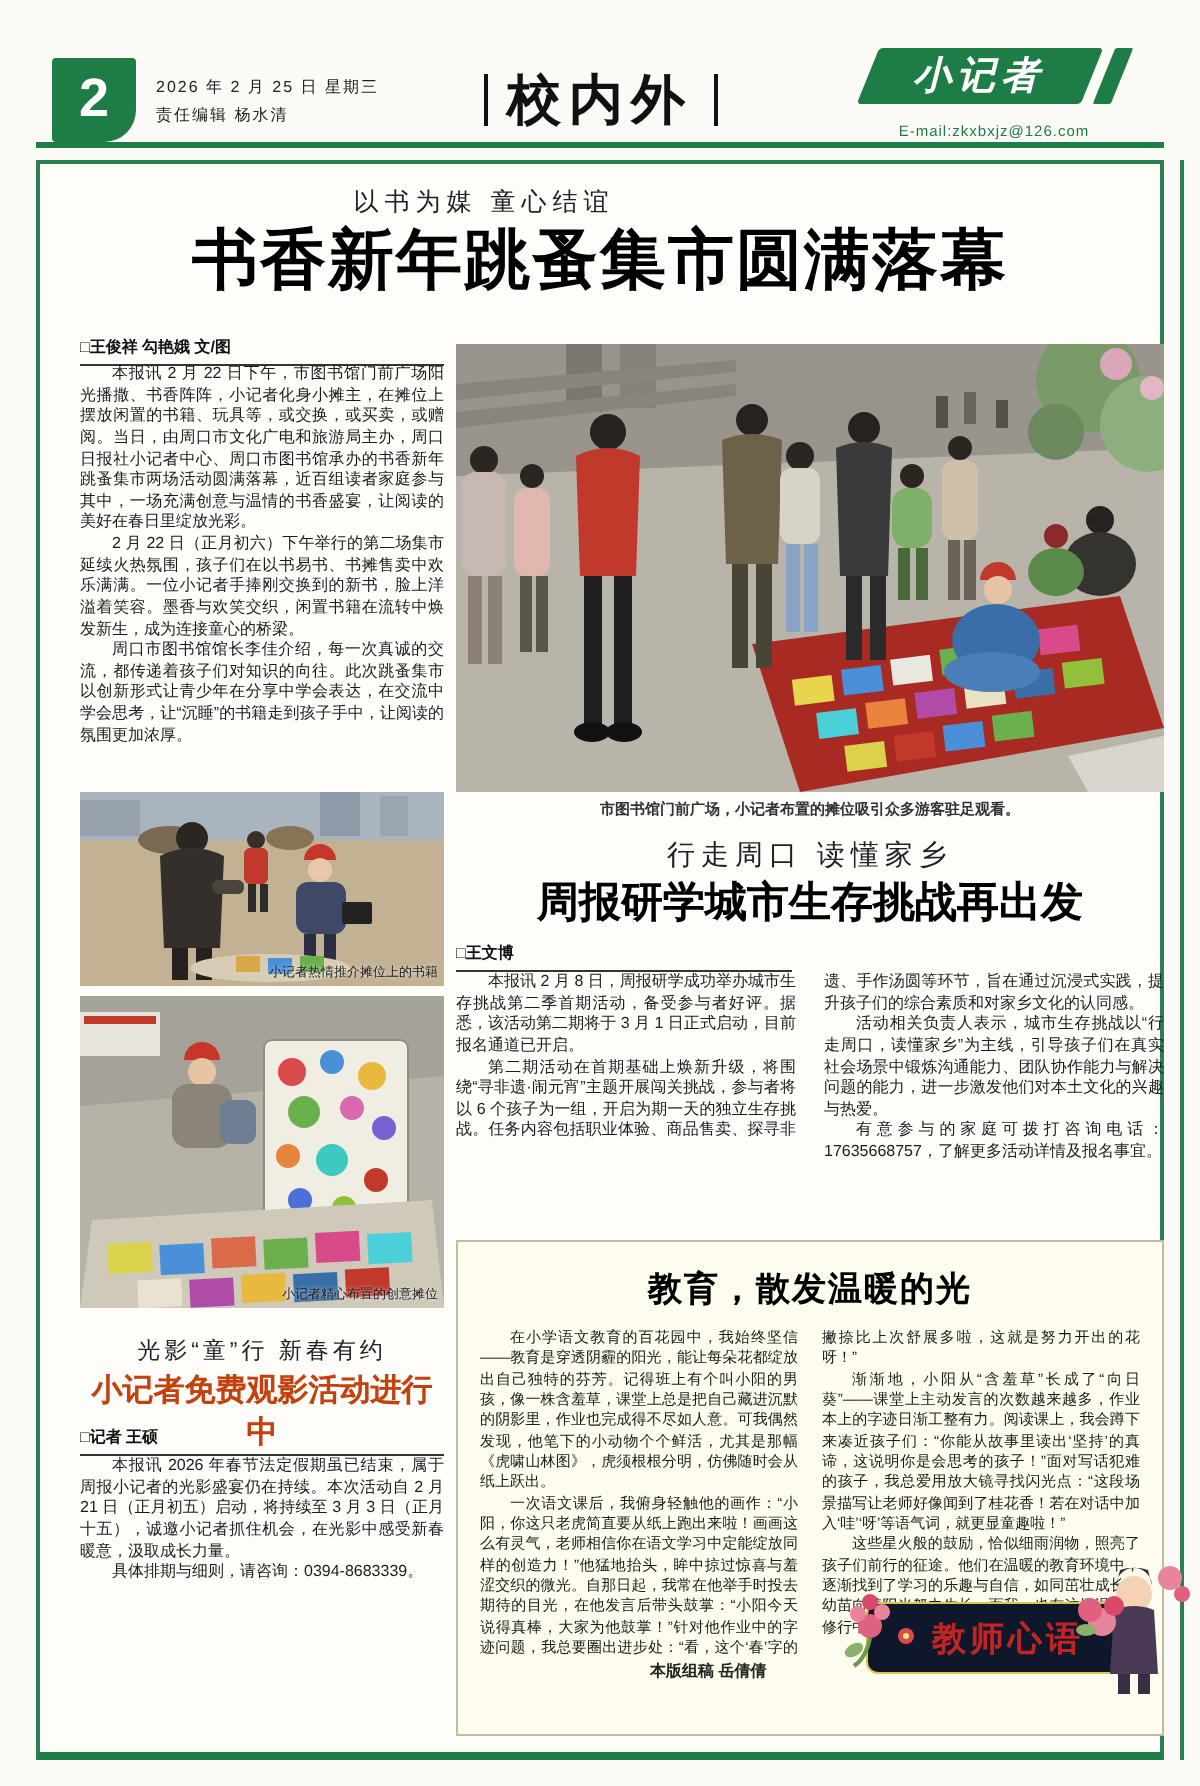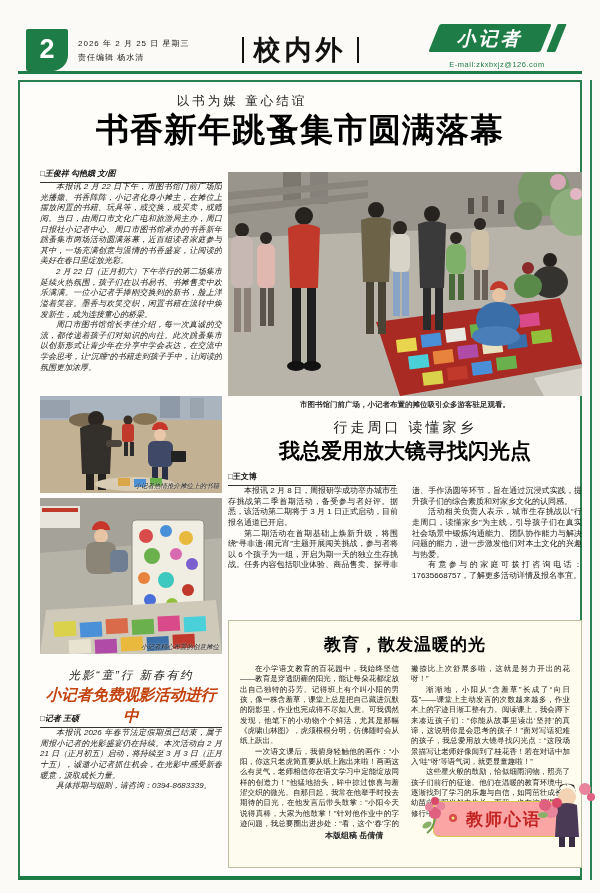--- a/index.html
+++ b/index.html
@@ -39,21 +39,21 @@
     position:absolute;left:18px;top:80px;width:560px;height:794px;
     border:2px solid #2a8050;border-bottom:4px solid #1e7c46;background:#fefdfa;
   }
   .kicker{ text-align:center;color:#222;}
   .kicker1{position:absolute;left:0;top:11px;width:444px;font-size:12.5px;letter-spacing:3px;}
   .headline1{
     position:absolute;left:0;top:26px;width:560px;text-align:center;
     font-size:33px;font-weight:900;letter-spacing:1px;color:#000;
   }
   
-  .leftcol{position:absolute;left:20px;top:86px;width:182px;font-style:italic;}
+  .leftcol{position:absolute;left:20px;top:86px;width:182px;}
   .byline{font-size:8px;font-weight:bold;color:#111;border-bottom:1.5px solid #333;padding-bottom:3px;}
   .bodytext{font-size:8px;line-height:1.33;text-align:justify;color:#1b1b1b;overflow:hidden;}
   .bodytext p{margin:0;text-indent:2em;}
   .body1{position:absolute;left:0;top:14px;width:182px;height:210px;}
   .photo{position:absolute;left:0;width:182px;overflow:hidden;background:#bbb;}
   .photo1{top:228px;height:97px;}
   .photo2{top:330px;height:156px;}
   .photo-cap-overlay{
     position:absolute;right:3px;bottom:2px;font-size:6.5px;color:#1c1c1c;
     text-shadow:0 0 2px rgba(255,255,255,.8);
@@ -76,21 +76,21 @@
     border:1px solid #bdbda0;background:#fdfcee;padding:10px 11px;
   }
   .essay-title{text-align:center;font-size:17px;font-weight:900;color:#000;margin:2px 0 8px 0;letter-spacing:1px;}
   .essay-cols{column-count:2;column-gap:12px;font-size:7.5px;line-height:1.38;height:168px;overflow:hidden;text-align:justify;}
   .essay-cols p{margin:0;text-indent:2em;}
   .essay-footer{position:absolute;left:96px;bottom:26px;font-size:8px;font-weight:bold;color:#222;}
   
   .badge-wrap{position:absolute;right:-14px;bottom:18px;width:176px;height:74px;}
   .badge-banner{
     position:absolute;left:14px;top:26px;width:140px;height:34px;
-    background:#fca5a5;border:1px solid #d8c84a;border-radius:6px;
+    background:#0f172a;border:1px solid #d8c84a;border-radius:6px;
     display:flex;align-items:center;justify-content:center;
   }
   .badge-text{font-size:17px;font-weight:900;color:#c22323;letter-spacing:2px;}
   svg{display:block;}
 </style>
 </head>
 <body>
 
 <div>
   <div class="pagenum">2</div>
@@ -304,21 +304,21 @@
         <ellipse cx="300" cy="114" rx="14" ry="12" fill="#5a8a4a"></ellipse>
 
         <rect x="240" y="26" width="6" height="16" fill="#55504a"></rect>
         <rect x="254" y="24" width="6" height="16" fill="#6a645c"></rect>
         <rect x="270" y="28" width="6" height="14" fill="#55504a"></rect>
       </svg>
     </div>
     <div class="maincap">市图书馆门前广场，小记者布置的摊位吸引众多游客驻足观看。</div>
 
     <div class="kicker2">行走周口  读懂家乡</div>
-    <div class="headline2">我总爱用放大镜寻找闪光点</div>
+    <div class="headline2">周报研学城市生存挑战再出发</div>
     <div class="byline byline2">□王文博</div>
     <div class="bodytext body2">
       <p>本报讯 2 月 8 日，周报研学成功举办城市生存挑战第二季首期活动，备受参与者好评。据悉，该活动第二期将于 3 月 1 日正式启动，目前报名通道已开启。</p>
       <p>第二期活动在首期基础上焕新升级，将围绕“寻非遗·闹元宵”主题开展闯关挑战，参与者将以 6 个孩子为一组，开启为期一天的独立生存挑战。任务内容包括职业体验、商品售卖、探寻非遗、手作汤圆等环节，旨在通过沉浸式实践，提升孩子们的综合素质和对家乡文化的认同感。</p>
       <p>活动相关负责人表示，城市生存挑战以“行走周口，读懂家乡”为主线，引导孩子们在真实社会场景中锻炼沟通能力、团队协作能力与解决问题的能力，进一步激发他们对本土文化的兴趣与热爱。</p>
       <p>有意参与的家庭可拨打咨询电话：17635668757，了解更多活动详情及报名事宜。</p>
     </div>
 
     <div class="essay">
       <div class="essay-title">教育，散发温暖的光</div>

